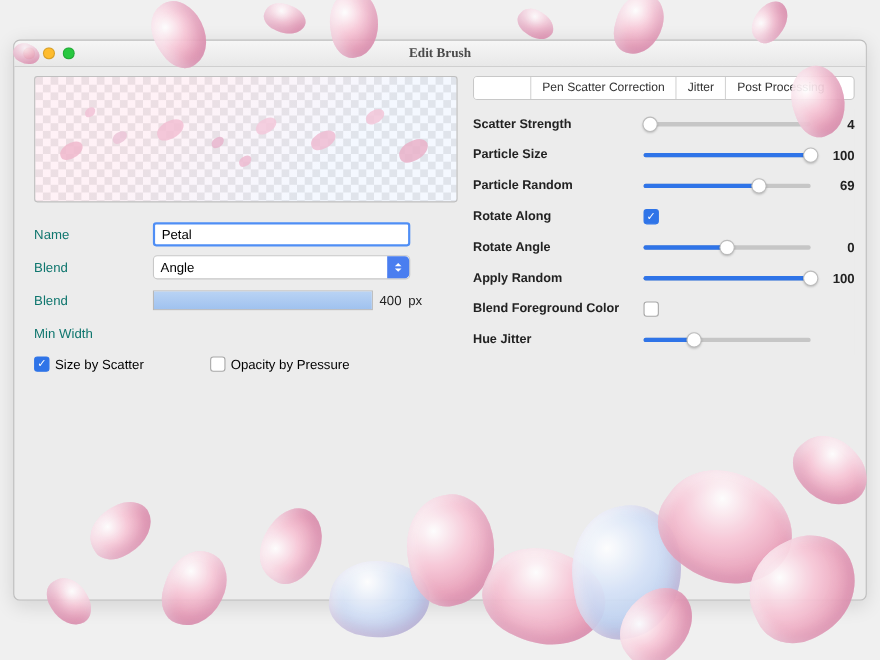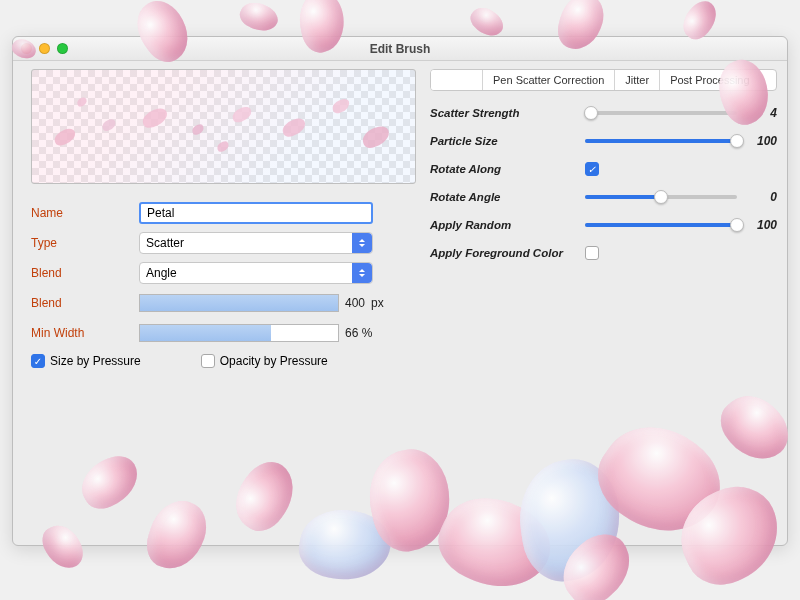--- a/index.html
+++ b/index.html
@@ -14,35 +14,35 @@
     display: flex; align-items: center; padding: 0 8px;
     background: linear-gradient(#f6f6f6,#e8e8e8);
     border-top-left-radius: 6px; border-top-right-radius: 6px;
     position: relative;
   }
   .traffic { display: flex; gap: 7px; }
   .dot { width: 11px; height: 11px; border-radius: 50%; border: 0.5px solid rgba(0,0,0,0.15); }
   .dot.red { background: #ff5f57; }
   .dot.yellow { background: #febc2e; }
   .dot.green { background: #28c840; }
-  .title { position: absolute; left: 0; right: 0; text-align: center; font-size: 12px; color: #4a4a4a; font-weight: 600; pointer-events: none; }
+  .title { position: absolute; left: 0; right: 0; text-align: center; font-size: 12px; color: #4a4a4a; font-weight: 600; pointer-events: none; font-family: Liberation Serif, serif; }
   .content { display: flex; padding: 8px 10px 10px 18px; gap: 14px; height: calc(100% - 24px); }
   .left { width: 385px; }
   .right { flex: 1; }
   .preview {
     width: 100%; height: 115px; border: 1px solid #bfbfbf; border-radius: 3px;
     background:
       linear-gradient(135deg, rgba(255,200,220,0.25) 30%, rgba(200,220,255,0.2) 70%),
       repeating-conic-gradient(#fff 0 25%, #e6e6e6 0 50%) 0 0/14px 14px;
     position: relative; overflow: hidden;
   }
   .petal-s { position: absolute; border-radius: 60% 40% 65% 35%; opacity: 0.85; transform: rotate(-20deg); }
   .form { margin-top: 16px; font-size: 12px; }
   .row { display: flex; align-items: center; height: 26px; margin-bottom: 4px; }
-  .row label { width: 108px; color: #c2410c; }
+  .row label { width: 108px; color: #0f766e; }
   .row .field { flex: 1; display: flex; align-items: center; gap: 6px; }
   input[type=text].tf {
     width: 234px; height: 22px; border: 2px solid #4f8ef5; border-radius: 3px;
     font-size: 12px; padding: 0 6px; background: #fff; outline: none;
   }
   .select {
     width: 234px; height: 22px; background: #fff; border: 1px solid #c8c8c8;
     border-radius: 4px; display: flex; align-items: center; padding: 0 6px;
     font-size: 12px; position: relative; cursor: pointer;
   }
@@ -66,21 +66,21 @@
   }
   .chkbox.on { background: #2f74e8; border-color: #2f74e8; }
   .tabs {
     display: flex; height: 22px; border: 1px solid #c8c8c8; border-radius: 4px;
     overflow: hidden; font-size: 11px; background: #fff; margin-bottom: 8px;
   }
   .tab { flex: none; padding: 0 10px; display: flex; align-items: center; border-right: 1px solid #d4d4d4; color: #333; cursor: pointer; }
   .tab:last-child { border-right: none; }
   .tab.active { background: #fff; }
   .tab.blank { width: 52px; }
-  .panel { background: #ececec; font-size: 12px; font-style: italic; }
+  .panel { background: #ececec; font-size: 12px; }
   .srow { display: flex; align-items: center; height: 28px; gap: 10px; }
   .srow .lbl { width: 145px; color: #222; font-weight: 600; font-size: 11.5px; }
   .slider { flex: 1; height: 4px; background: #c6c6c6; border-radius: 2px; position: relative; }
   .slider .trackfill { position: absolute; left: 0; top: 0; bottom: 0; background: #2f74e8; border-radius: 2px; }
   .slider .thumb {
     position: absolute; top: 50%; width: 14px; height: 14px; background: #fff;
     border: 1px solid #bcbcbc; border-radius: 50%; transform: translate(-50%,-50%);
     box-shadow: 0 1px 2px rgba(0,0,0,0.2);
   }
   .sval { width: 30px; text-align: right; font-weight: 600; color: #222; }
@@ -126,60 +126,45 @@
       </div>
 
       <div class="form">
         <div class="row">
           <label>Name</label>
           <div class="field">
             <input type="text" class="tf" value="Petal" style="">
           </div>
         </div>
         <div class="row">
-          <label>Type</label>
-          <div class="field">
-            <div class="select">
-              <span>Scatter</span>
-              <div class="caps"></div>
-            </div>
-          </div>
-        </div>
-        <div class="row">
           <label>Blend</label>
           <div class="field">
             <div class="select">
               <span>Angle</span>
               <div class="caps"></div>
             </div>
           </div>
         </div>
         <div class="row">
           <label>Blend</label>
           <div class="field">
             <div class="bar full" style="width:200px">
                 <div class="fill" style="width:100%"></div>
               </div>
             <span class="val">400</span>
             <span class="val">px</span>
           </div>
         </div>
         <div class="row">
           <label>Min Width</label>
-          <div class="field">
-            <div class="bar" style="width:200px">
-                <div class="fill" style="width:66%"></div>
-              </div>
-            <span class="val">66 %</span>
-          </div>
         </div>
         <div class="checks">
           <div class="chk">
             <div class="chkbox on">✓</div>
-            <span>Size by Pressure</span>
+            <span>Size by Scatter</span>
           </div>
           <div class="chk">
             <div class="chkbox"></div>
             <span>Opacity by Pressure</span>
           </div>
         </div>
       </div>
     </div>
 
     <div class="right">
@@ -201,42 +186,58 @@
         </div>
         <div class="srow">
           <div class="lbl">Particle Size</div>
           <div class="slider">
             <div class="trackfill" style="width:100%"></div>
               <div class="thumb" style="left:100%"></div>
           </div>
           <div class="sval">100</div>
         </div>
         <div class="srow">
+          <div class="lbl">Particle Random</div>
+          <div class="slider">
+            <div class="trackfill" style="width:69%"></div>
+              <div class="thumb" style="left:69%"></div>
+          </div>
+          <div class="sval">69</div>
+        </div>
+        <div class="srow">
           <div class="lbl">Rotate Along</div>
           <div class="smallchk on">✓</div>
         </div>
         <div class="srow">
           <div class="lbl">Rotate Angle</div>
           <div class="slider">
             <div class="trackfill" style="width:50%"></div>
               <div class="thumb" style="left:50%"></div>
           </div>
           <div class="sval">0</div>
         </div>
         <div class="srow">
           <div class="lbl">Apply Random</div>
           <div class="slider">
             <div class="trackfill" style="width:100%"></div>
               <div class="thumb" style="left:100%"></div>
           </div>
           <div class="sval">100</div>
         </div>
         <div class="srow">
-          <div class="lbl">Apply Foreground Color</div>
+          <div class="lbl">Blend Foreground Color</div>
           <div class="smallchk"></div>
+        </div>
+        <div class="srow">
+          <div class="lbl">Hue Jitter</div>
+          <div class="slider">
+            <div class="trackfill" style="width:30%"></div>
+              <div class="thumb" style="left:30%"></div>
+          </div>
+          <div class="sval"></div>
         </div>
       </div>
     </div>
   </div>
 </div>
 
 <div class="overlay">
   <div class="petal" style="left:140px;top:0px;width:46px;height:62px;transform:rotate(-35deg)"></div>
   <div class="petal" style="left:240px;top:4px;width:38px;height:26px;transform:rotate(25deg)"></div>
   <div class="petal" style="left:300px;top:-8px;width:44px;height:60px;transform:rotate(-10deg)"></div>

